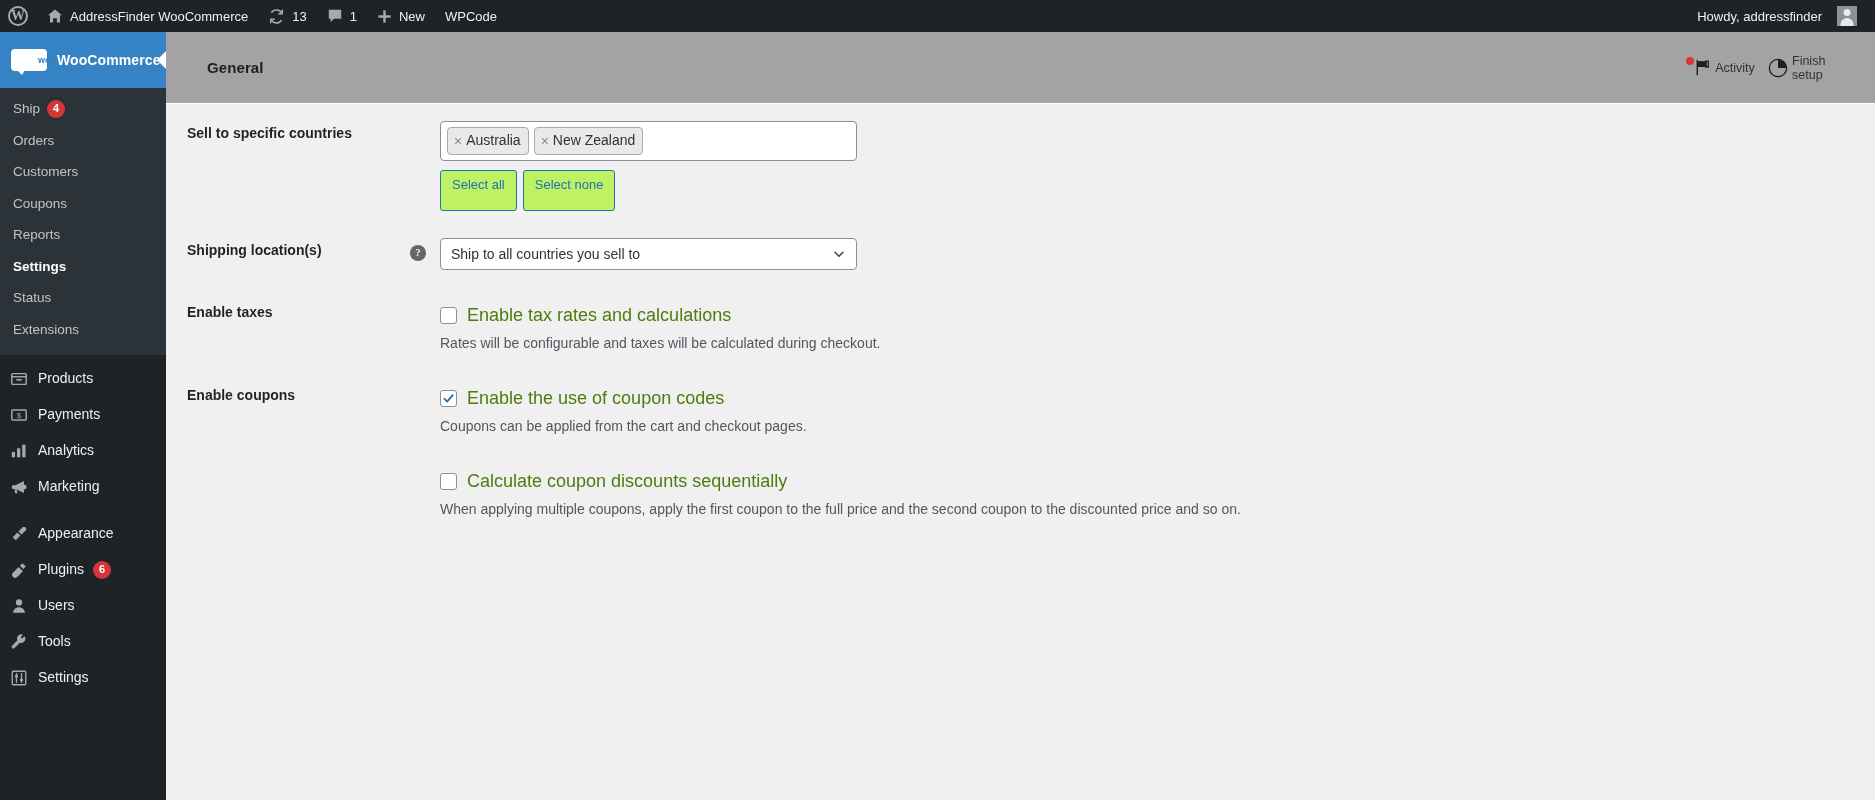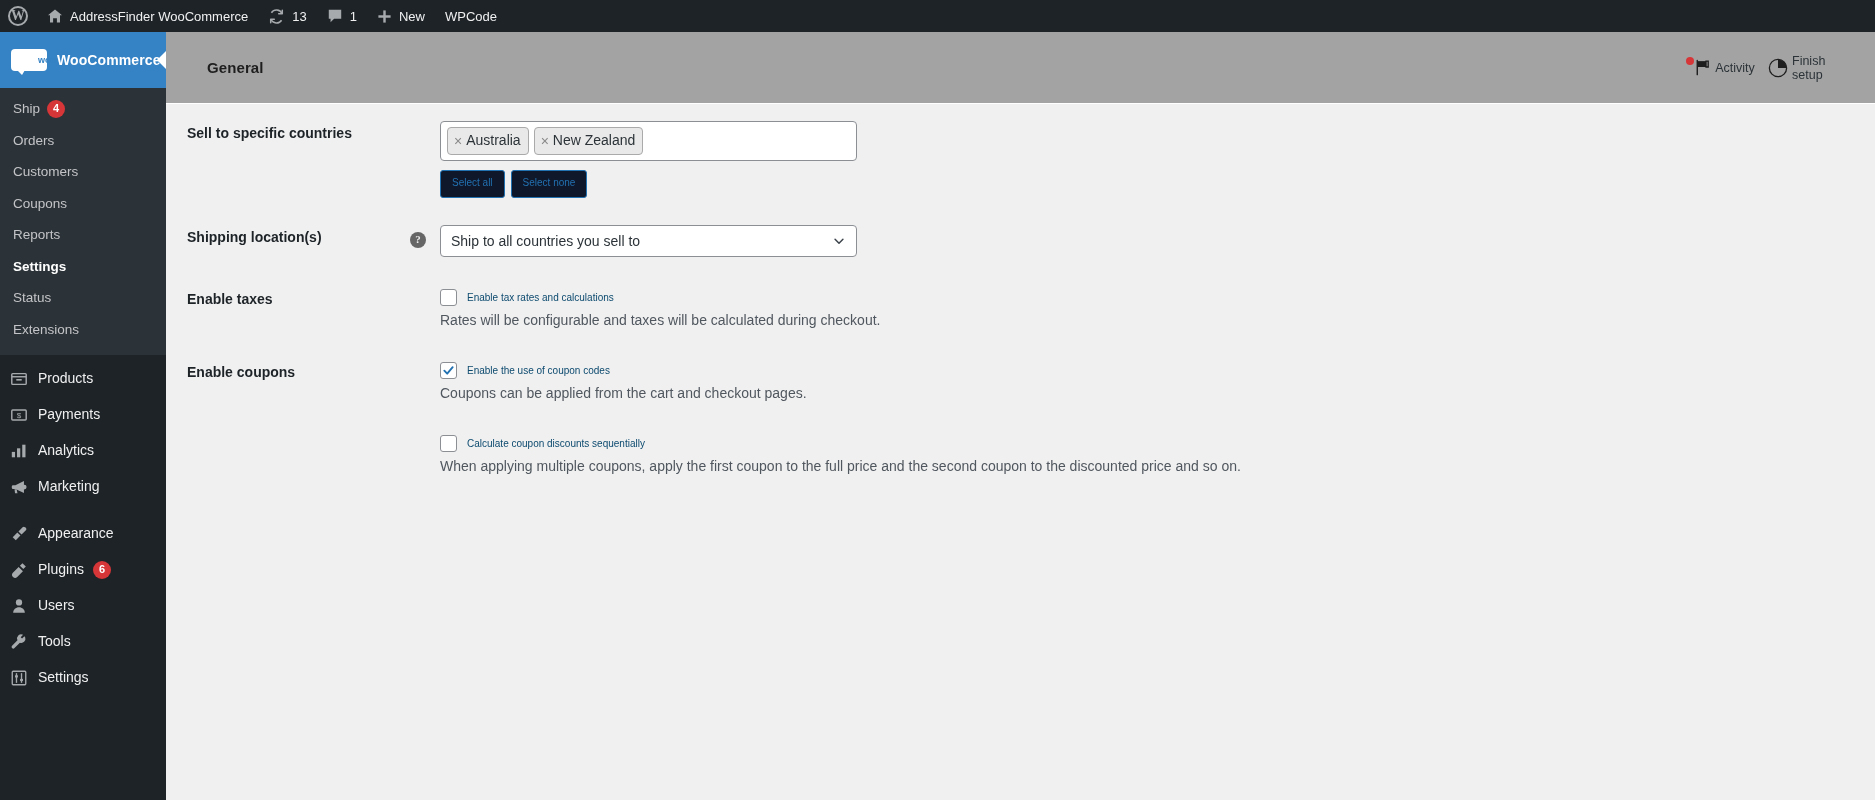--- a/index.html
+++ b/index.html
@@ -234,42 +234,42 @@
     border-radius: 4px;
     font-size: 14px; color: #2c3338;
     padding: 3px 7px 4px 6px;
     display: inline-flex; align-items: center; gap: 4px;
     line-height: 1.3;
   }
   .token .tx { color: #888; font-size: 14px; line-height: 1; }
 
   .btn-row { display: flex; gap: 6px; margin-top: 9px; }
   .btn-secondary {
-    background: #0f172a;
+    background: #bef264;
     border: 1px solid #2271b1;
     border-radius: 3px;
     color: #2271b1;
-    font-size: 10px;
-    padding: 5px 11px 7px 11px;
+    font-size: 13px;
+    padding: 5px 11px 16px 11px;
     line-height: 1.4;
     font-family: "Liberation Sans", sans-serif;
   }
 
   .check-row { display: flex; align-items: center; gap: 10px; }
   .cb {
     width: 17px; height: 17px;
     border: 1px solid #8c8f94;
     border-radius: 3px;
     background: #fff;
     display: inline-flex; align-items: center; justify-content: center;
     flex: 0 0 17px;
   }
   .cb.checked svg { display: block; }
   .cb svg { display: none; }
-  .check-label { font-size: 10px; color: #0c4a6e; line-height: 1.5; }
+  .check-label { font-size: 18px; color: #4d7c0f; line-height: 1.5; }
   .desc {
     font-size: 14px; color: #50575e;
     margin-top: 4px; line-height: 1.5;
   }
   .sub-check { margin-top: 31px; }
 </style>
 </head>
 <body>
 
 <div id="adminbar">
@@ -309,20 +309,27 @@
           <rect x="6.7" y="1.5" width="2.6" height="13"></rect>
           <rect x="1.5" y="6.7" width="13" height="2.6"></rect>
         </svg>
     </span>
     <span>New</span>
   </div>
   <div class="ab-item">
     <span>WPCode</span>
   </div>
   <div class="ab-spacer"></div>
+  <div class="ab-item" style="padding-right:12px">
+    <span>Howdy, addressfinder</span>
+    <span class="avatar-box">
+      <span class="avatar-head"></span>
+        <span class="avatar-body"></span>
+    </span>
+  </div>
 </div>
 
 <div id="sidebar">
   <div class="woo-header">
     <span class="woo-mark">woo</span>
     <span class="woo-label">WooCommerce</span>
     <span class="woo-arrow"></span>
   </div>
 
   <div class="submenu">

